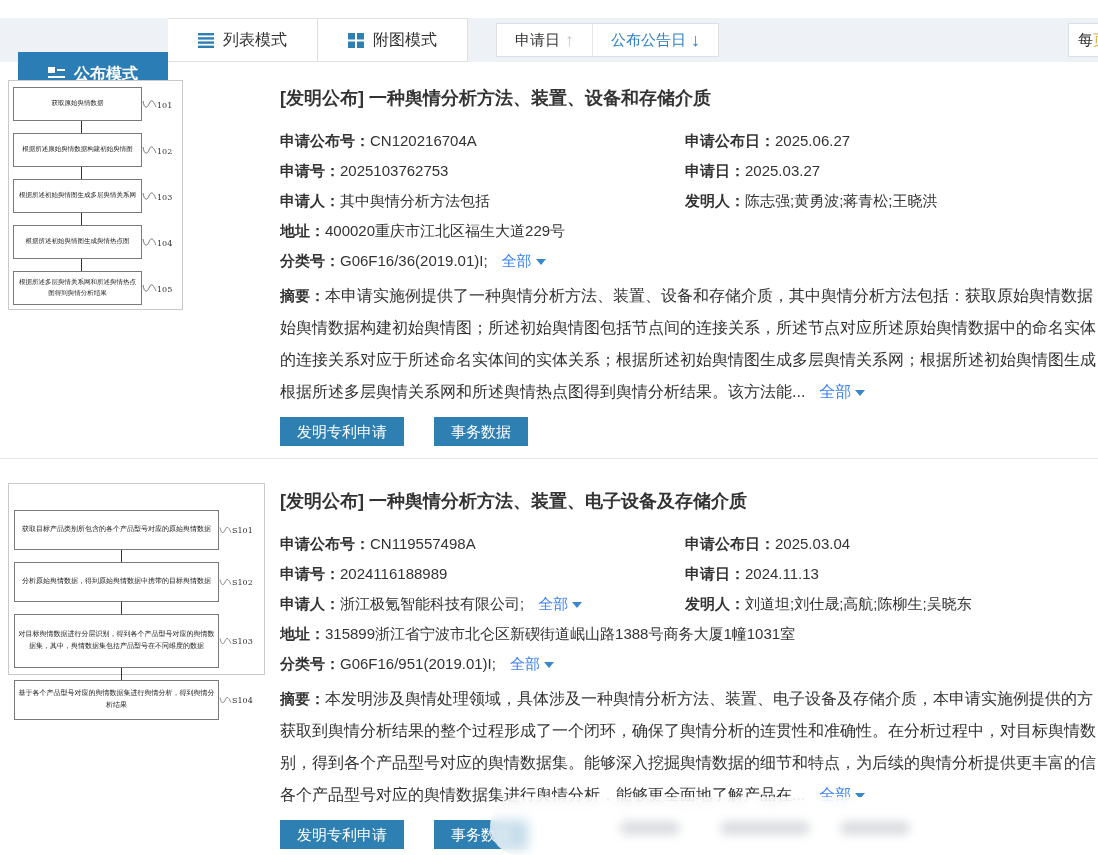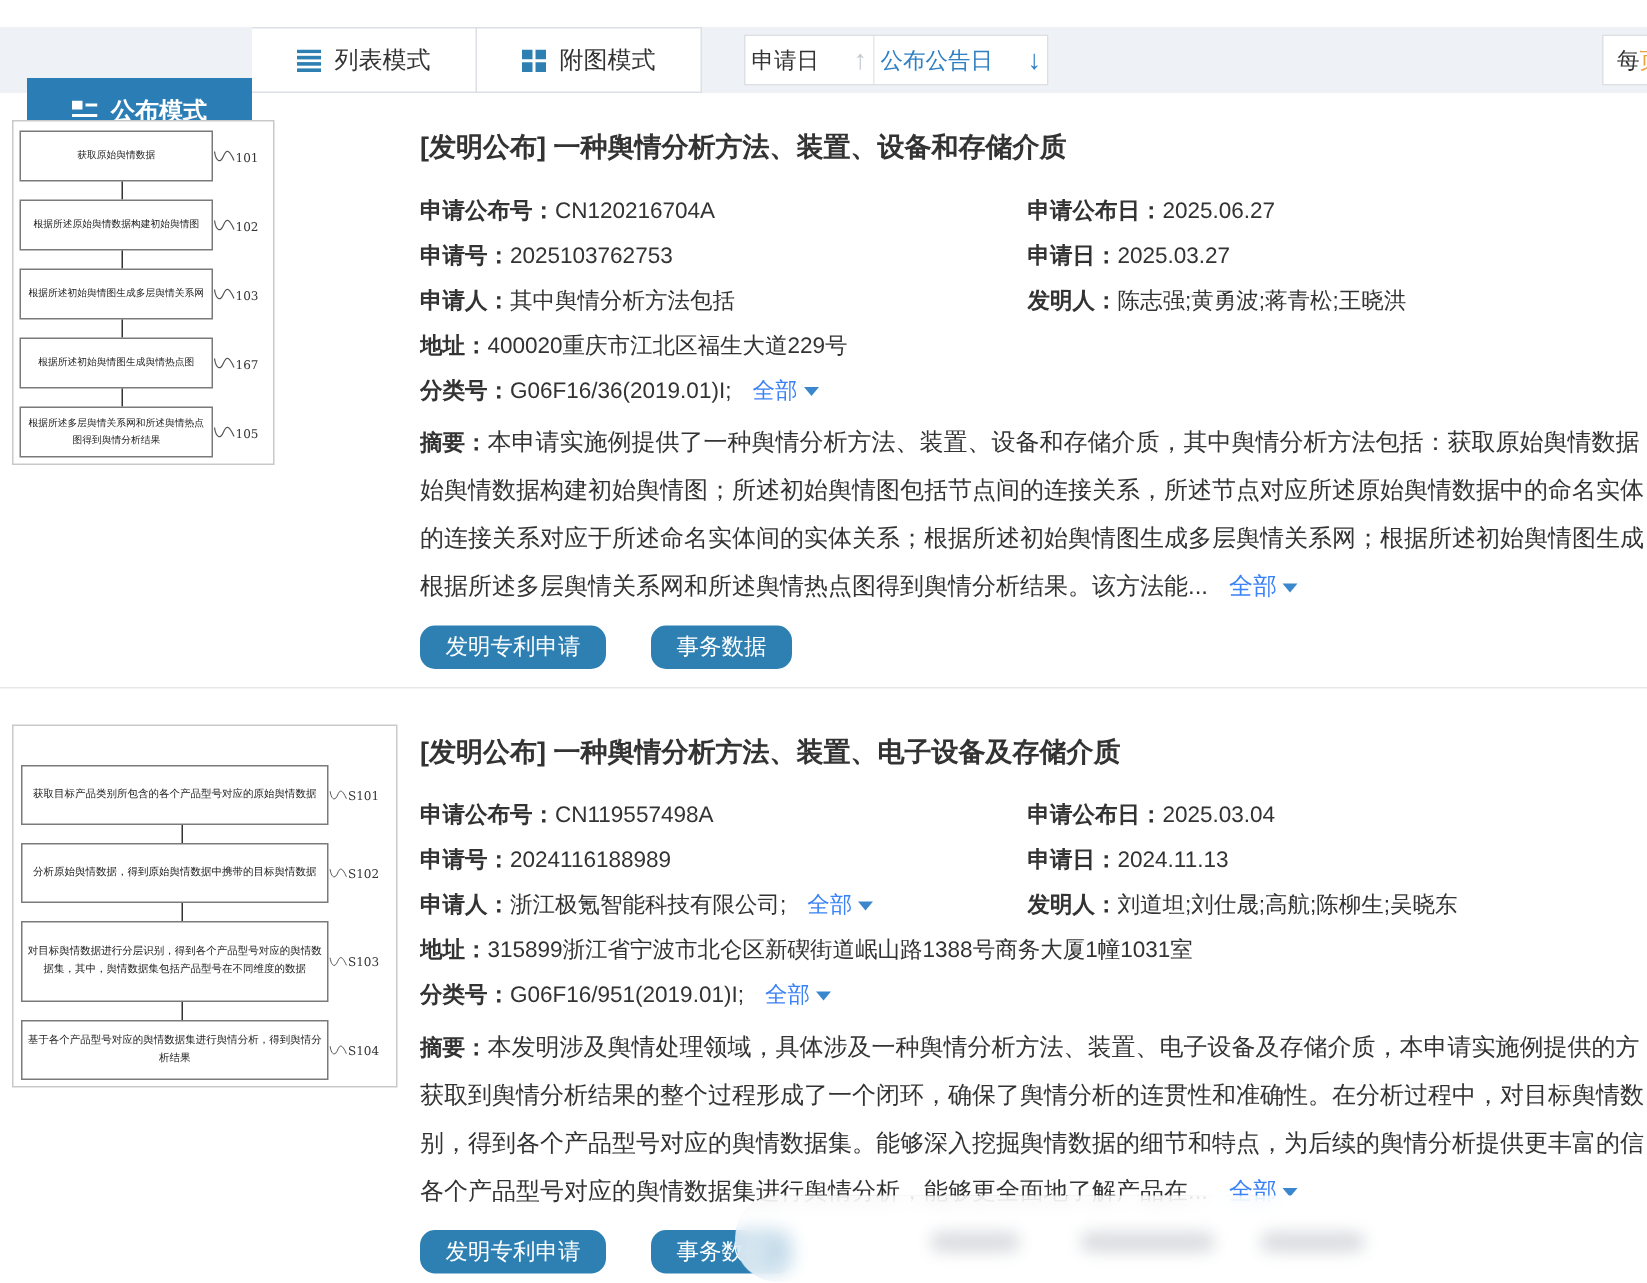--- a/index.html
+++ b/index.html
@@ -10,36 +10,36 @@
   
   .topbar { position:absolute; left:0; top:18px; width:1098px; height:44px; background:#eef1f5; }
   .tabs { position:absolute; left:18px; top:0; height:44px; display:flex; }
   .tab { width:150px; height:44px; display:flex; align-items:center; justify-content:center; gap:9px;
     background:#fff; border:1px solid #dcdfe4; border-left:none; font-size:16px; cursor:pointer; }
   .tab.first { border-left:1px solid #dcdfe4;margin-top:34px; }
   .tab.active { background:#2b7db5; border-color:#2b7db5; color:#fff; font-weight:bold; }
   .tab svg { display:block; }
   .sortbox { position:absolute; left:496px; top:5px; height:34px; display:flex;
     background:#fff; border:1px solid #dcdfe4; }
-  .sort-item { padding:0 4px; display:flex; align-items:center; gap:23px; font-size:15px; cursor:pointer; }
+  .sort-item { padding:0 18px; display:flex; align-items:center; gap:5px; font-size:15px; cursor:pointer; }
   .sort-item + .sort-item { border-left:1px solid #e4e7eb; }
   .sort-arrow { font-size:18px; font-weight:bold; line-height:1; }
   .arrow-up { color:#c3c8d0; }
   .sort-active { color:#2e80c4; }
   .arrow-down { color:#2e80c4; }
   .pagesize { position:absolute; left:1068px; top:5px; width:40px; height:34px; background:#fff;
     border:1px solid #dcdfe4; display:flex; align-items:center; padding-left:9px;
     font-size:15px; overflow:hidden; white-space:nowrap; cursor:pointer; }
   .pagesize .suffix { color:#e6a23c; }
 
   
   .thumb { position:absolute; border:1px solid #c9c9c9; background:#fff; display:flex;
     flex-direction:column; justify-content:space-between; cursor:pointer; }
   .thumb1 { left:8px; top:80px; width:175px; height:230px; padding:6px 4px 8px 4px; }
-  .thumb2 { left:8px; top:483px; width:257px; height:242px; padding:26px 5px 30px 5px; }
+  .thumb2 { left:8px; top:483px; width:257px; height:192px; padding:26px 5px 30px 5px; }
   .fc-step { display:flex; align-items:center; }
   .fc-box { border:1px solid #7a7a7a; flex:1; display:flex; align-items:center; justify-content:center;
     text-align:center; color:#222; padding:2px 3px; }
   .thumb1 .fc-box { font:6.5px/1.7 "DejaVu Serif",serif; min-height:34px; }
   .thumb2 .fc-box { font:7px/1.7 "DejaVu Serif",serif; min-height:40px; }
   .thumb2 .fc-box.tall { min-height:54px; }
   .fc-tag { display:flex; align-items:flex-end; color:#333; font-family:"DejaVu Serif",serif; }
   .thumb1 .fc-tag { width:36px; font-size:8px; }
   .thumb2 .fc-tag { width:40px; font-size:8px; }
   .fc-conn { width:1px; background:#333; flex:0 0 auto; height:12px; }
@@ -57,21 +57,21 @@
   .flabel { font-weight:bold; }
   .all-link { color:#3b82f6; margin-left:14px; cursor:pointer; white-space:nowrap; }
   .caret { display:inline-block; width:0; height:0; border-left:5px solid transparent;
     border-right:5px solid transparent; border-top:6px solid #3a87cd; margin-left:4px; vertical-align:1px; }
   .abstract { margin-top:4px; font-size:16px; }
   .abs-line { height:32px; line-height:32px; white-space:nowrap; overflow:hidden; }
   .abs-line .flabel { font-size:15px; }
   .abs-line.last { overflow:visible; }
   .btnrow { margin-top:9px; display:flex; gap:30px; }
   .btn { background:#2e80b3; color:#fff; font-size:15px; height:29px; line-height:29px;
-    padding:0 17px; border:none; border-radius:10px; cursor:pointer;
+    padding:0 17px; border:none; border-radius:0; cursor:pointer;
     font-family:"Liberation Sans","DejaVu Sans",sans-serif; white-space:nowrap; }
 
   .separator { position:absolute; left:0; top:458px; width:1098px; height:1px; background:#e4e7ea; }
 
   
   .blur-overlay { position:absolute; left:490px; top:797px; width:470px; height:58px;
     background:rgba(255,255,255,0.72); border-radius:29px; backdrop-filter:blur(6px); }
   .blur-overlay .streak { position:absolute; top:24px; height:14px; background:#aeb4bc;
     opacity:0.45; filter:blur(5px); border-radius:7px; }
   .s1 { left:130px; width:60px; }
@@ -165,21 +165,21 @@
         <span>103</span>
       </div>
   </div>
   <div class="fc-conn"></div>
   <div class="fc-step">
     <div class="fc-box">根据所述初始舆情图生成舆情热点图</div>
     <div class="fc-tag">
         <svg width="15" height="12" viewBox="0 0 15 12">
           <path d="M1 3 C2 10 5 11 7 6 C9 1 11 2 14 9" stroke="#555" fill="none" stroke-width="0.8"></path>
         </svg>
-        <span>167</span>
+        <span>104</span>
       </div>
   </div>
   <div class="fc-conn"></div>
   <div class="fc-step">
     <div class="fc-box">根据所述多层舆情关系网和所述舆情热点图得到舆情分析结果</div>
     <div class="fc-tag">
         <svg width="15" height="12" viewBox="0 0 15 12">
           <path d="M1 3 C2 10 5 11 7 6 C9 1 11 2 14 9" stroke="#555" fill="none" stroke-width="0.8"></path>
         </svg>
         <span>105</span>

